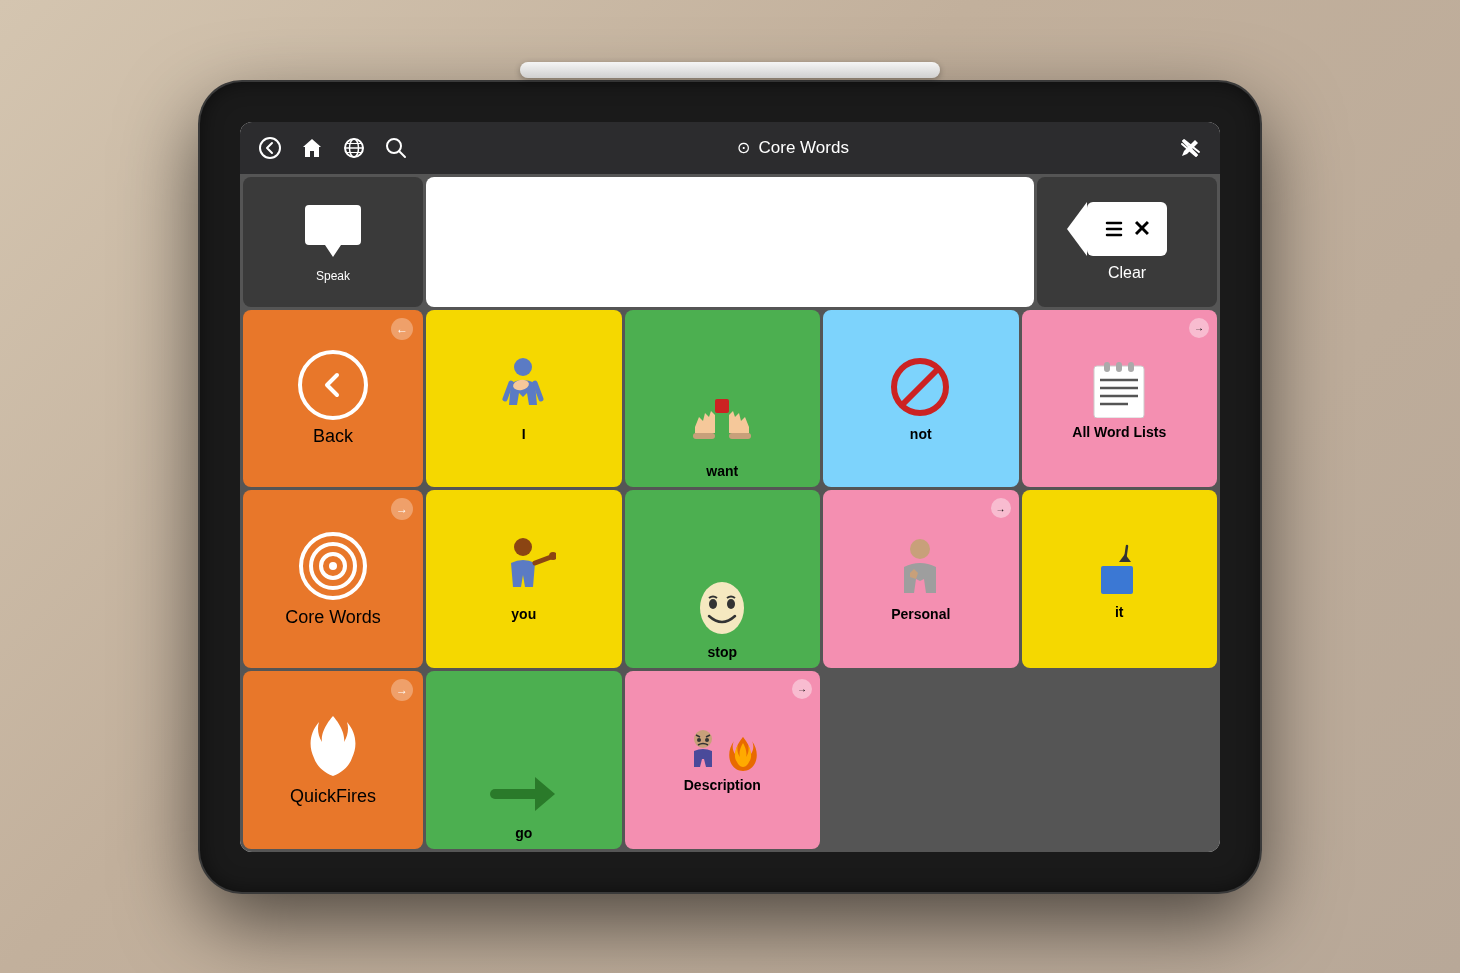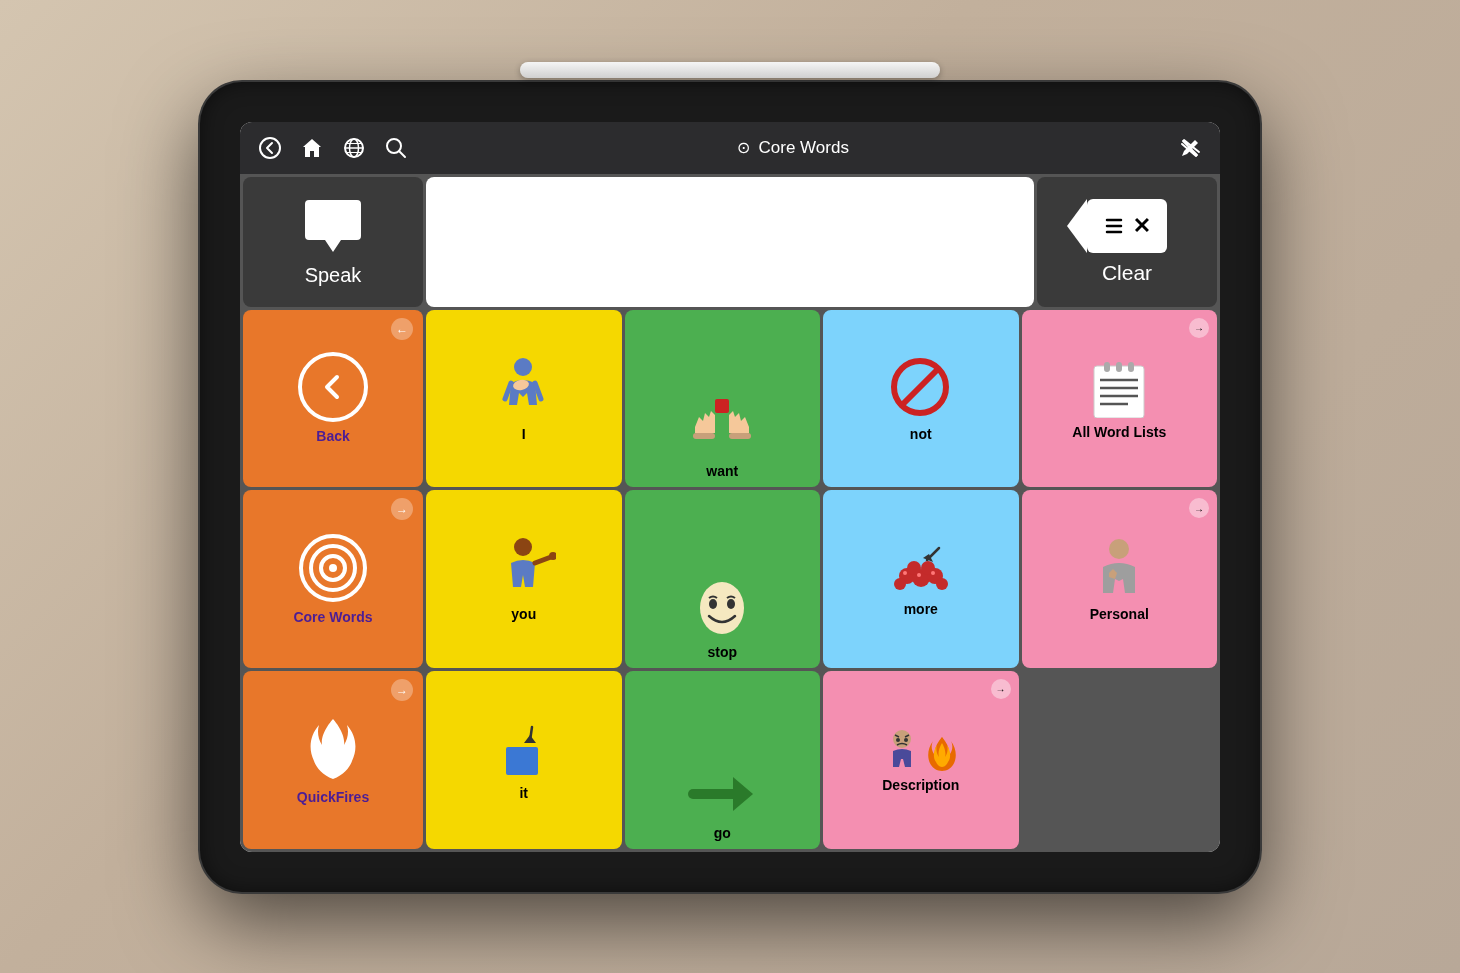--- a/index.html
+++ b/index.html
@@ -142,21 +142,21 @@
       display: flex;
       flex-direction: column;
       align-items: center;
       justify-content: center;
       gap: 8px;
       cursor: pointer;
     }
 
     .speak-label {
       color: #fff;
-      font-size: 20px;
+      font-size: 12px;
       font-weight: 500;
     }
 
     .text-display {
       background: #fff;
       border-radius: 8px;
     }
 
     .clear-btn {
       background: #3a3a3a;
@@ -195,21 +195,21 @@
     .clear-text-inside {
       font-size: 28px;
       font-weight: bold;
       color: #000;
       display: flex;
       align-items: center;
     }
 
     .clear-label {
       color: #fff;
-      font-size: 21px;
+      font-size: 16px;
       font-weight: 500;
     }
 
     
     .side-buttons {
       display: flex;
       flex-direction: column;
       gap: 3px;
     }
 
@@ -220,23 +220,23 @@
       display: flex;
       flex-direction: column;
       align-items: center;
       justify-content: center;
       gap: 6px;
       cursor: pointer;
       position: relative;
     }
 
     .side-btn-label {
-      color: #4c1d95;
-      font-size: 14px;
-      font-weight: 700;
+      color: #000000;
+      font-size: 18px;
+      font-weight: 400;
     }
 
     .arrow-indicator {
       position: absolute;
       top: 8px;
       right: 10px;
       width: 22px;
       height: 22px;
       background: rgba(255,255,255,0.3);
       border-radius: 50%;
@@ -500,40 +500,20 @@
               <ellipse cx="40" cy="28" rx="4" ry="5" fill="#333"></ellipse>
 
               <path d="M18 40 Q31 52 44 40" fill="none" stroke="#333" stroke-width="2.5" stroke-linecap="round"></path>
 
               <path d="M18 22 Q22 19 26 22" fill="none" stroke="#333" stroke-width="2"></path>
               <path d="M36 22 Q40 19 44 22" fill="none" stroke="#333" stroke-width="2"></path>
             </svg>
             <span class="cell-label">stop</span>
           </div>
 
-          <div class="word-cell orange">
-            <svg width="68" height="55" viewBox="0 0 68 55">
-
-              <line x1="52" y1="8" x2="40" y2="20" stroke="#333" stroke-width="2.5" stroke-linecap="round"></line>
-              <polygon points="36,18 42,14 46,22" fill="#333"></polygon>
-
-              <circle cx="20" cy="36" r="8" fill="#c42b2b"></circle>
-              <circle cx="34" cy="38" r="9" fill="#c42b2b"></circle>
-              <circle cx="48" cy="36" r="8" fill="#c42b2b"></circle>
-              <circle cx="27" cy="28" r="7" fill="#c42b2b"></circle>
-              <circle cx="41" cy="28" r="7" fill="#c42b2b"></circle>
-              <circle cx="13" cy="44" r="6" fill="#c42b2b"></circle>
-              <circle cx="55" cy="44" r="6" fill="#c42b2b"></circle>
-
-              <circle cx="18" cy="33" r="2" fill="#ff7777"></circle>
-              <circle cx="32" cy="35" r="2" fill="#ff7777"></circle>
-              <circle cx="46" cy="33" r="2" fill="#ff7777"></circle>
-            </svg>
-            <span class="cell-label">more</span>
-          </div>
 
           <div class="word-cell pink">
             <div class="cell-arrow">→</div>
             <svg width="65" height="65" viewBox="0 0 65 65">
               <circle cx="32" cy="14" r="10" fill="#c8a07a"></circle>
               <path d="M16 32 Q32 24 48 32 L48 58 L38 58 L36 44 L32 46 L28 44 L26 58 L16 58 Z" fill="#9e9e9e"></path>
 
               <path d="M22 38 L26 34 L30 38 L28 44 L22 42 Z" fill="#c8a07a"></path>
             </svg>
             <span class="cell-label">Personal</span>

